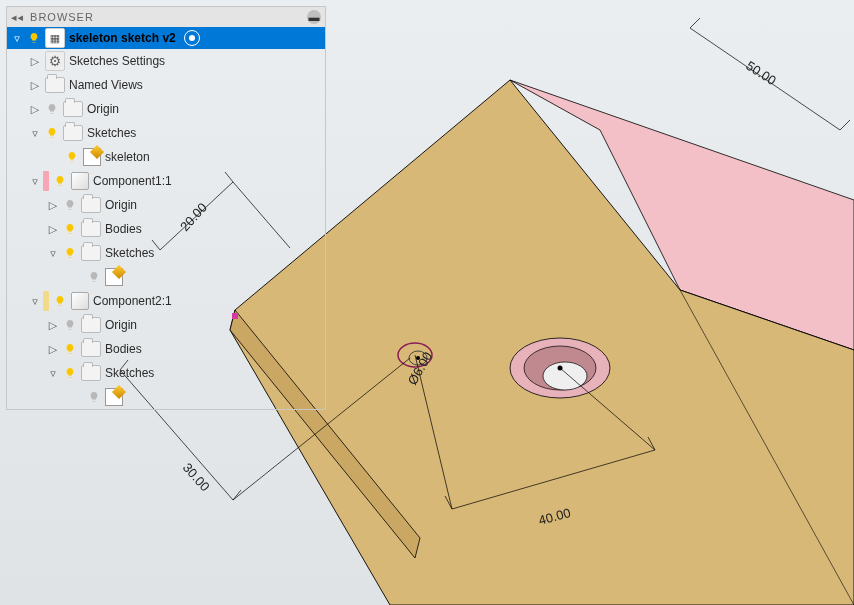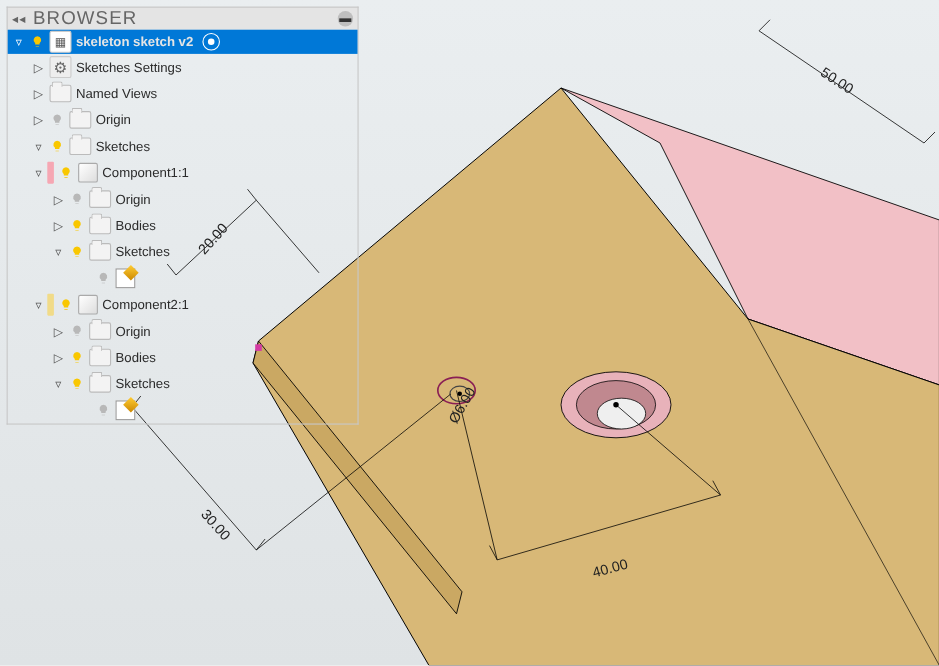--- a/index.html
+++ b/index.html
@@ -36,21 +36,21 @@
   padding: 0 4px;
   gap: 6px;
 }
 .hdr-arrows {
   color: #666;
   font-size: 11px;
   letter-spacing: 1px;
 }
 .browser-title {
   color: #666;
-  font-size: 17px;
+  font-size: 11px;
   letter-spacing: 1px;
   flex: 1;
 }
 .hdr-min {
   width: 14px;
   height: 14px;
   border-radius: 50%;
   background: #bfbfbf;
   color: #333;
   display: flex;
@@ -266,21 +266,21 @@
     <div class="tree">
 
       <div class="root-row">
         <span class="arrow" style="color:#fff">▿</span>
         <span class="bulb">
           <svg viewBox="0 0 24 24">
               <path fill="currentColor" d="M9 21h6v-1H9v1zm3-19a7 7 0 00-4 12.7V17h8v-2.3A7 7 0 0012 2z"></path>
             </svg>
         </span>
         <span class="icon-box" style="background:#fff">▦</span>
-        <span class="label" style="color:#e5e5e5">skeleton sketch v2</span>
+        <span class="label" style="color:#000000">skeleton sketch v2</span>
         <span class="radio-eye"></span>
       </div>
 
       <div class="row">
         <span class="spacer pad1"></span>
         <span class="arrow">▷</span>
         <span class="icon-box">
             <span class="gear-icon">⚙</span>
           </span>
         <span class="label">Sketches Settings</span>
@@ -310,20 +310,30 @@
         <span class="arrow">▿</span>
         <span class="bulb">
           <svg viewBox="0 0 24 24">
               <path fill="currentColor" d="M9 21h6v-1H9v1zm3-19a7 7 0 00-4 12.7V17h8v-2.3A7 7 0 0012 2z"></path>
             </svg>
         </span>
         <span class="folder"></span>
         <span class="label">Sketches</span>
       </div>
 
+      <div class="row">
+        <span class="spacer pad3"></span>
+        <span class="bulb">
+          <svg viewBox="0 0 24 24">
+              <path fill="currentColor" d="M9 21h6v-1H9v1zm3-19a7 7 0 00-4 12.7V17h8v-2.3A7 7 0 0012 2z"></path>
+            </svg>
+        </span>
+        <span class="sketch-icon"></span>
+        <span class="label">skeleton</span>
+      </div>
 
       <div class="row">
         <span class="spacer pad1"></span>
         <span class="arrow">▿</span>
         <span class="band band-pink"></span>
         <span class="bulb">
           <svg viewBox="0 0 24 24">
               <path fill="currentColor" d="M9 21h6v-1H9v1zm3-19a7 7 0 00-4 12.7V17h8v-2.3A7 7 0 0012 2z"></path>
             </svg>
         </span>

